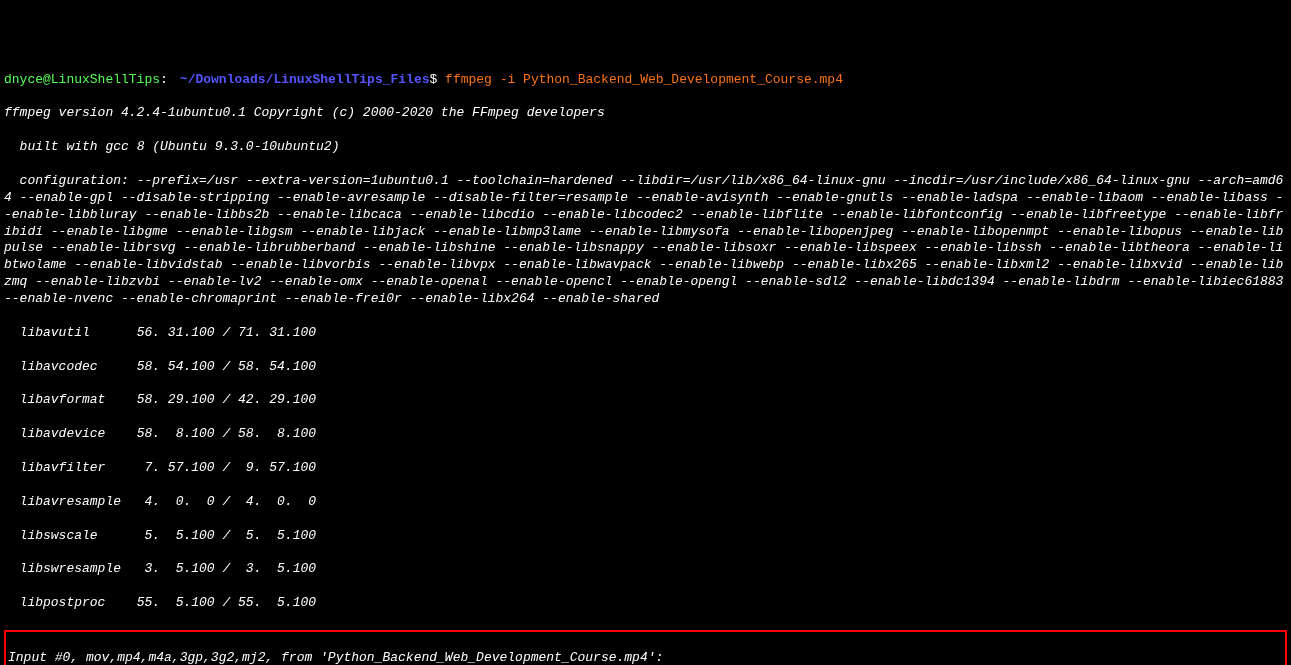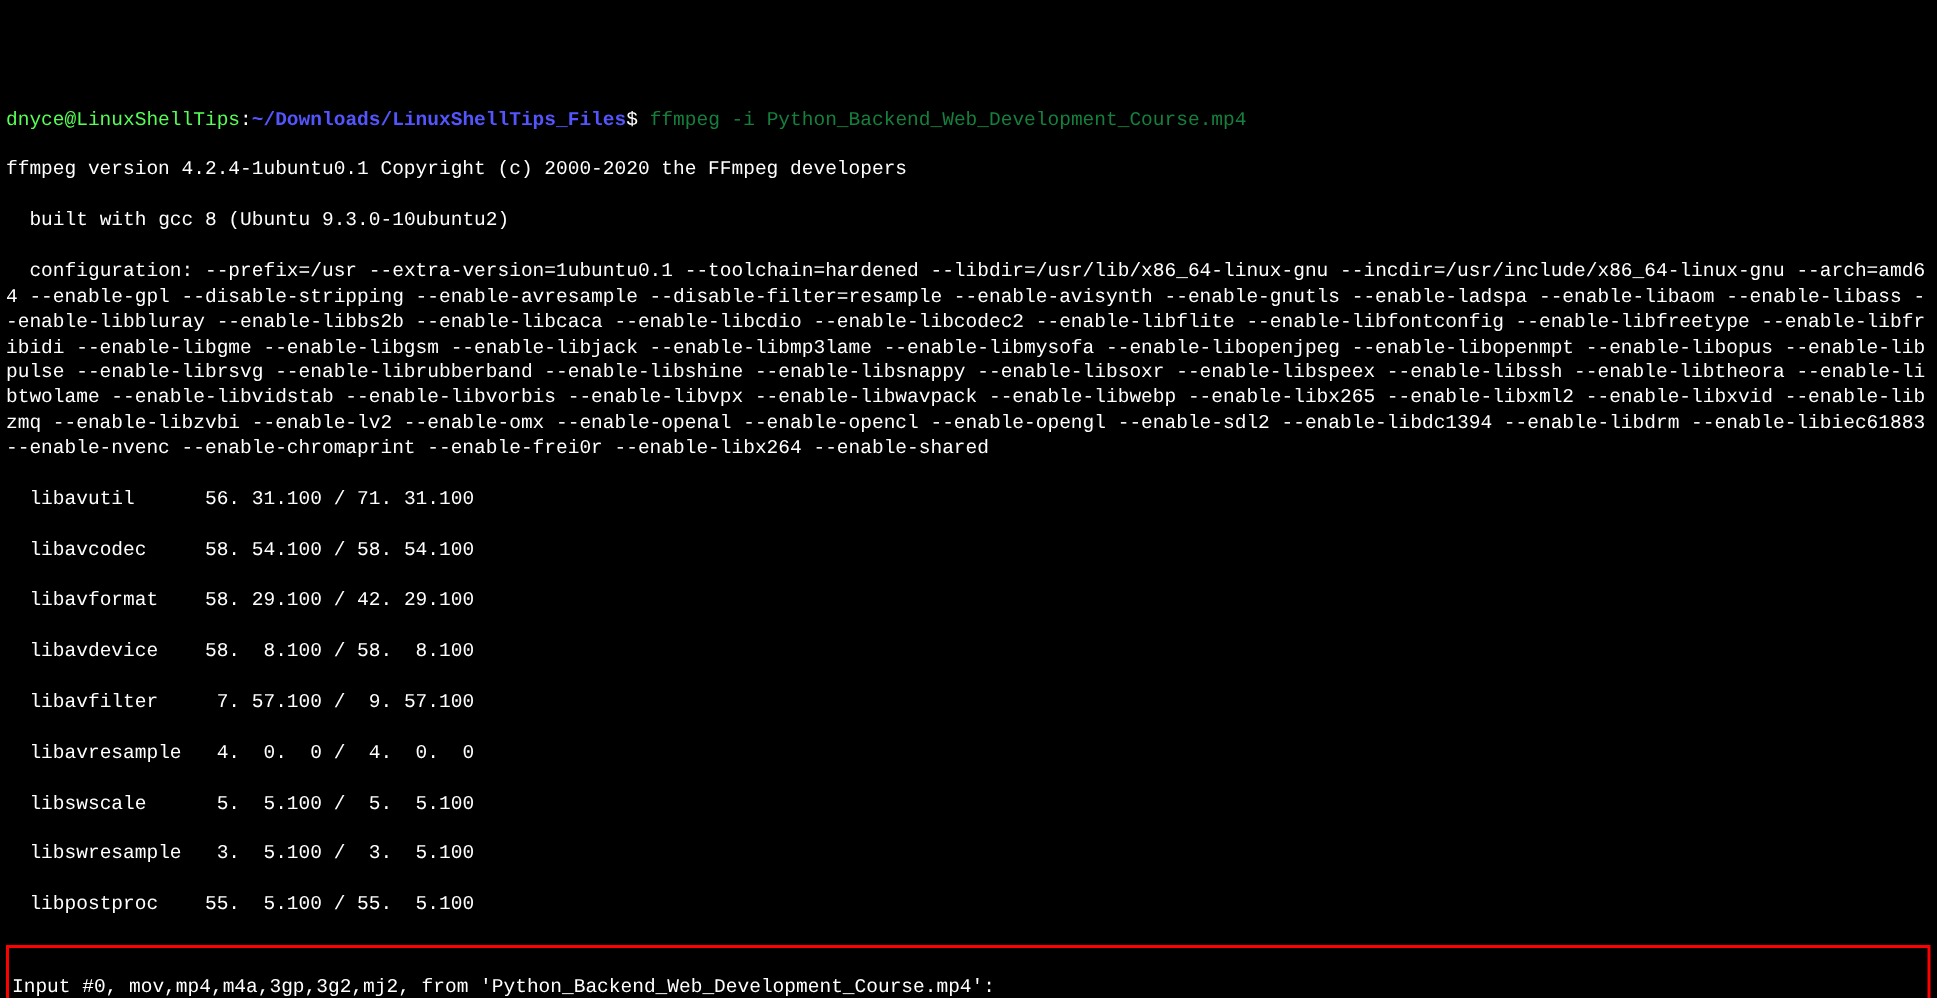--- a/index.html
+++ b/index.html
@@ -24,35 +24,37 @@
     .user-host {
       color: #55ff55;
       font-weight: normal;
     }
     .colon {
       color: #ffffff;
     }
     .path {
       color: #5555ff;
       font-weight: bold;
+      margin-left: 12px;
     }
     .dollar {
       color: #ffffff;
     }
     .command {
-      color: #15803d;
+      color: #f97316;
     }
     .highlighted-box {
       border: 2px solid #ff0000;
       padding: 1px 2px;
       margin: 1px 0;
     }
     .line {
       white-space: pre-wrap;
       word-break: break-all;
+      font-style: italic;
     }
   </style>
 </head>
 <body>
 
 
 
 <div class="prompt-line"><span class="user-host">dnyce@LinuxShellTips</span><span class="colon">:</span><span class="path">~/Downloads/LinuxShellTips_Files</span><span class="dollar">$ </span><span class="command">ffmpeg -i Python_Backend_Web_Development_Course.mp4</span></div>
 <div class="line">ffmpeg version 4.2.4-1ubuntu0.1 Copyright (c) 2000-2020 the FFmpeg developers</div>
 <div class="line">  built with gcc 8 (Ubuntu 9.3.0-10ubuntu2)</div>

